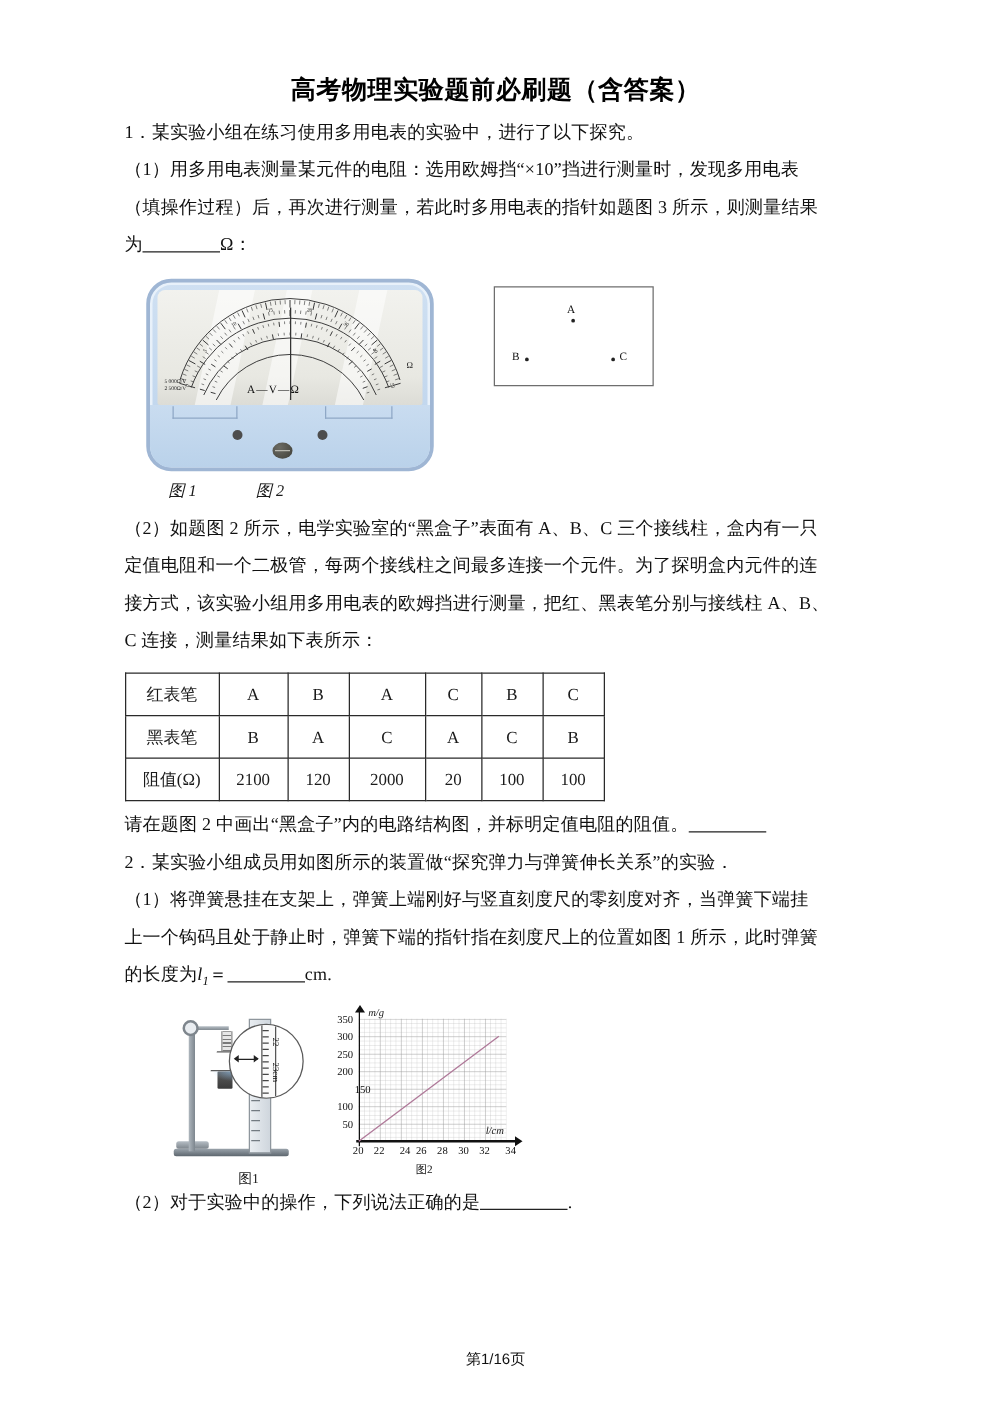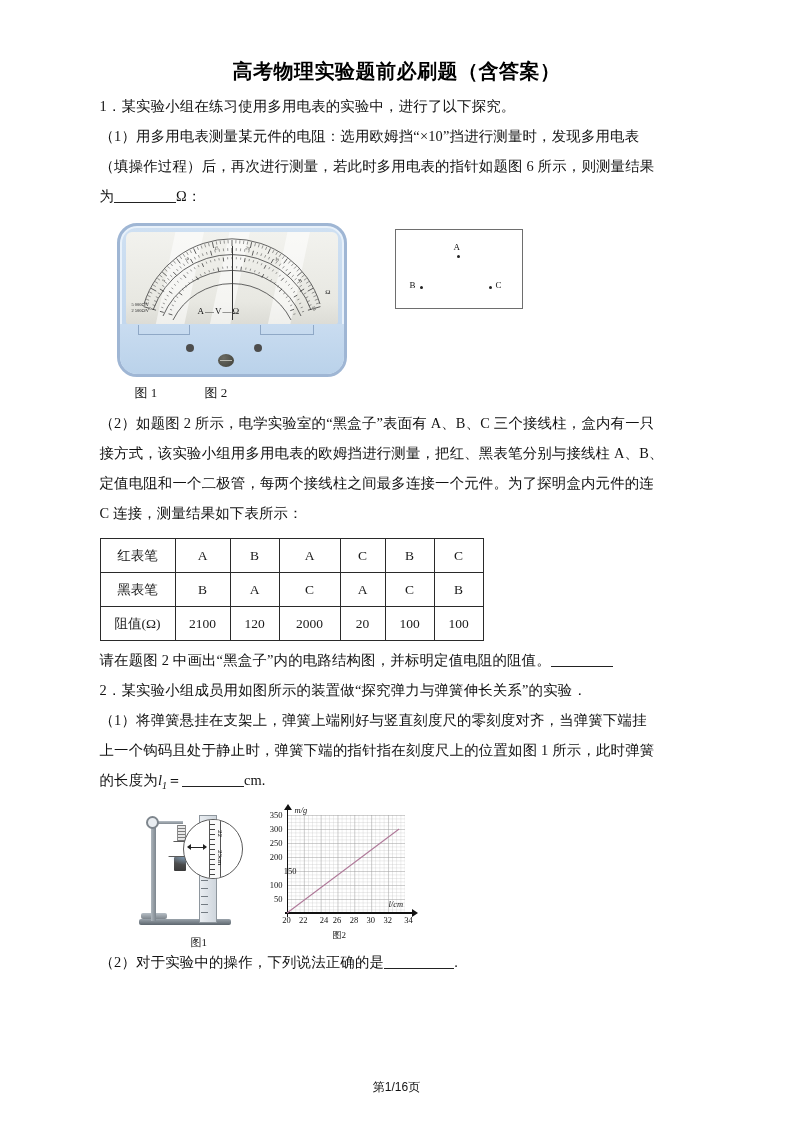--- a/index.html
+++ b/index.html
@@ -159,21 +159,21 @@
   .bb-pt { position:absolute; width:3px; height:3px; border-radius:50%; background:#222; }
   .bb-lbl { position:absolute; font-size:9px; color:#111; font-family:"Liberation Serif",serif; }
 
   .fig-caps {
     width: 600px;
     margin: 0 auto;
     position: relative;
     height: 24px;
     font-size: 13px;
   }
-  .fig-caps span { position:absolute; top:0; }
+  .fig-caps span { position:absolute; top:0;font-style:italic; }
   .cap1 { left: 38px; }
   .cap2 { left: 108px; }
 
   
   table.data {
     border-collapse: collapse;
     margin: 10px 0 0 0;
     font-size: 13.5px;
   }
   table.data td {
@@ -357,21 +357,21 @@
 
   <h1 class="doc-title">高考物理实验题前必刷题（含答案）</h1>
 
   <div class="body-block">
 
     <p class="line">1．某实验小组在练习使用多用电表的实验中，进行了以下探究。</p>
 
     <p class="line">（1）用多用电表测量某元件的电阻：选用欧姆挡“×10”挡进行测量时，发现多用电表</p>
 
 
-    <p class="line">（填操作过程）后，再次进行测量，若此时多用电表的指针如题图 6 所示，则测量结果</p>
+    <p class="line">（填操作过程）后，再次进行测量，若此时多用电表的指针如题图 3 所示，则测量结果</p>
 
     <p class="line"><span>为</span><span class="blank-m"></span><span>Ω：</span></p>
 
   </div>
 
   <div class="fig-row1">
 
     <div class="multimeter">
       <div class="mm-face">
         <div class="sheen a"></div>
@@ -629,22 +629,22 @@
     </div>
   </div>
 
   <div class="fig-caps">
     <span class="cap1">图 1</span>
     <span class="cap2">图 2</span>
   </div>
 
   <div class="body-block">
     <p class="line">（2）如题图 2 所示，电学实验室的“黑盒子”表面有 A、B、C 三个接线柱，盒内有一只</p>
+    <p class="line">定值电阻和一个二极管，每两个接线柱之间最多连接一个元件。为了探明盒内元件的连</p>
     <p class="line">接方式，该实验小组用多用电表的欧姆挡进行测量，把红、黑表笔分别与接线柱 A、B、</p>
-    <p class="line">定值电阻和一个二极管，每两个接线柱之间最多连接一个元件。为了探明盒内元件的连</p>
     <p class="line">C 连接，测量结果如下表所示：</p>
 
     <table class="data">
       <tbody>
         <tr>
           <td class="rowhead">红表笔</td>
           <td class="c0">A</td>
           <td class="c1">B</td>
           <td class="c2">A</td>
           <td class="c3">C</td>

